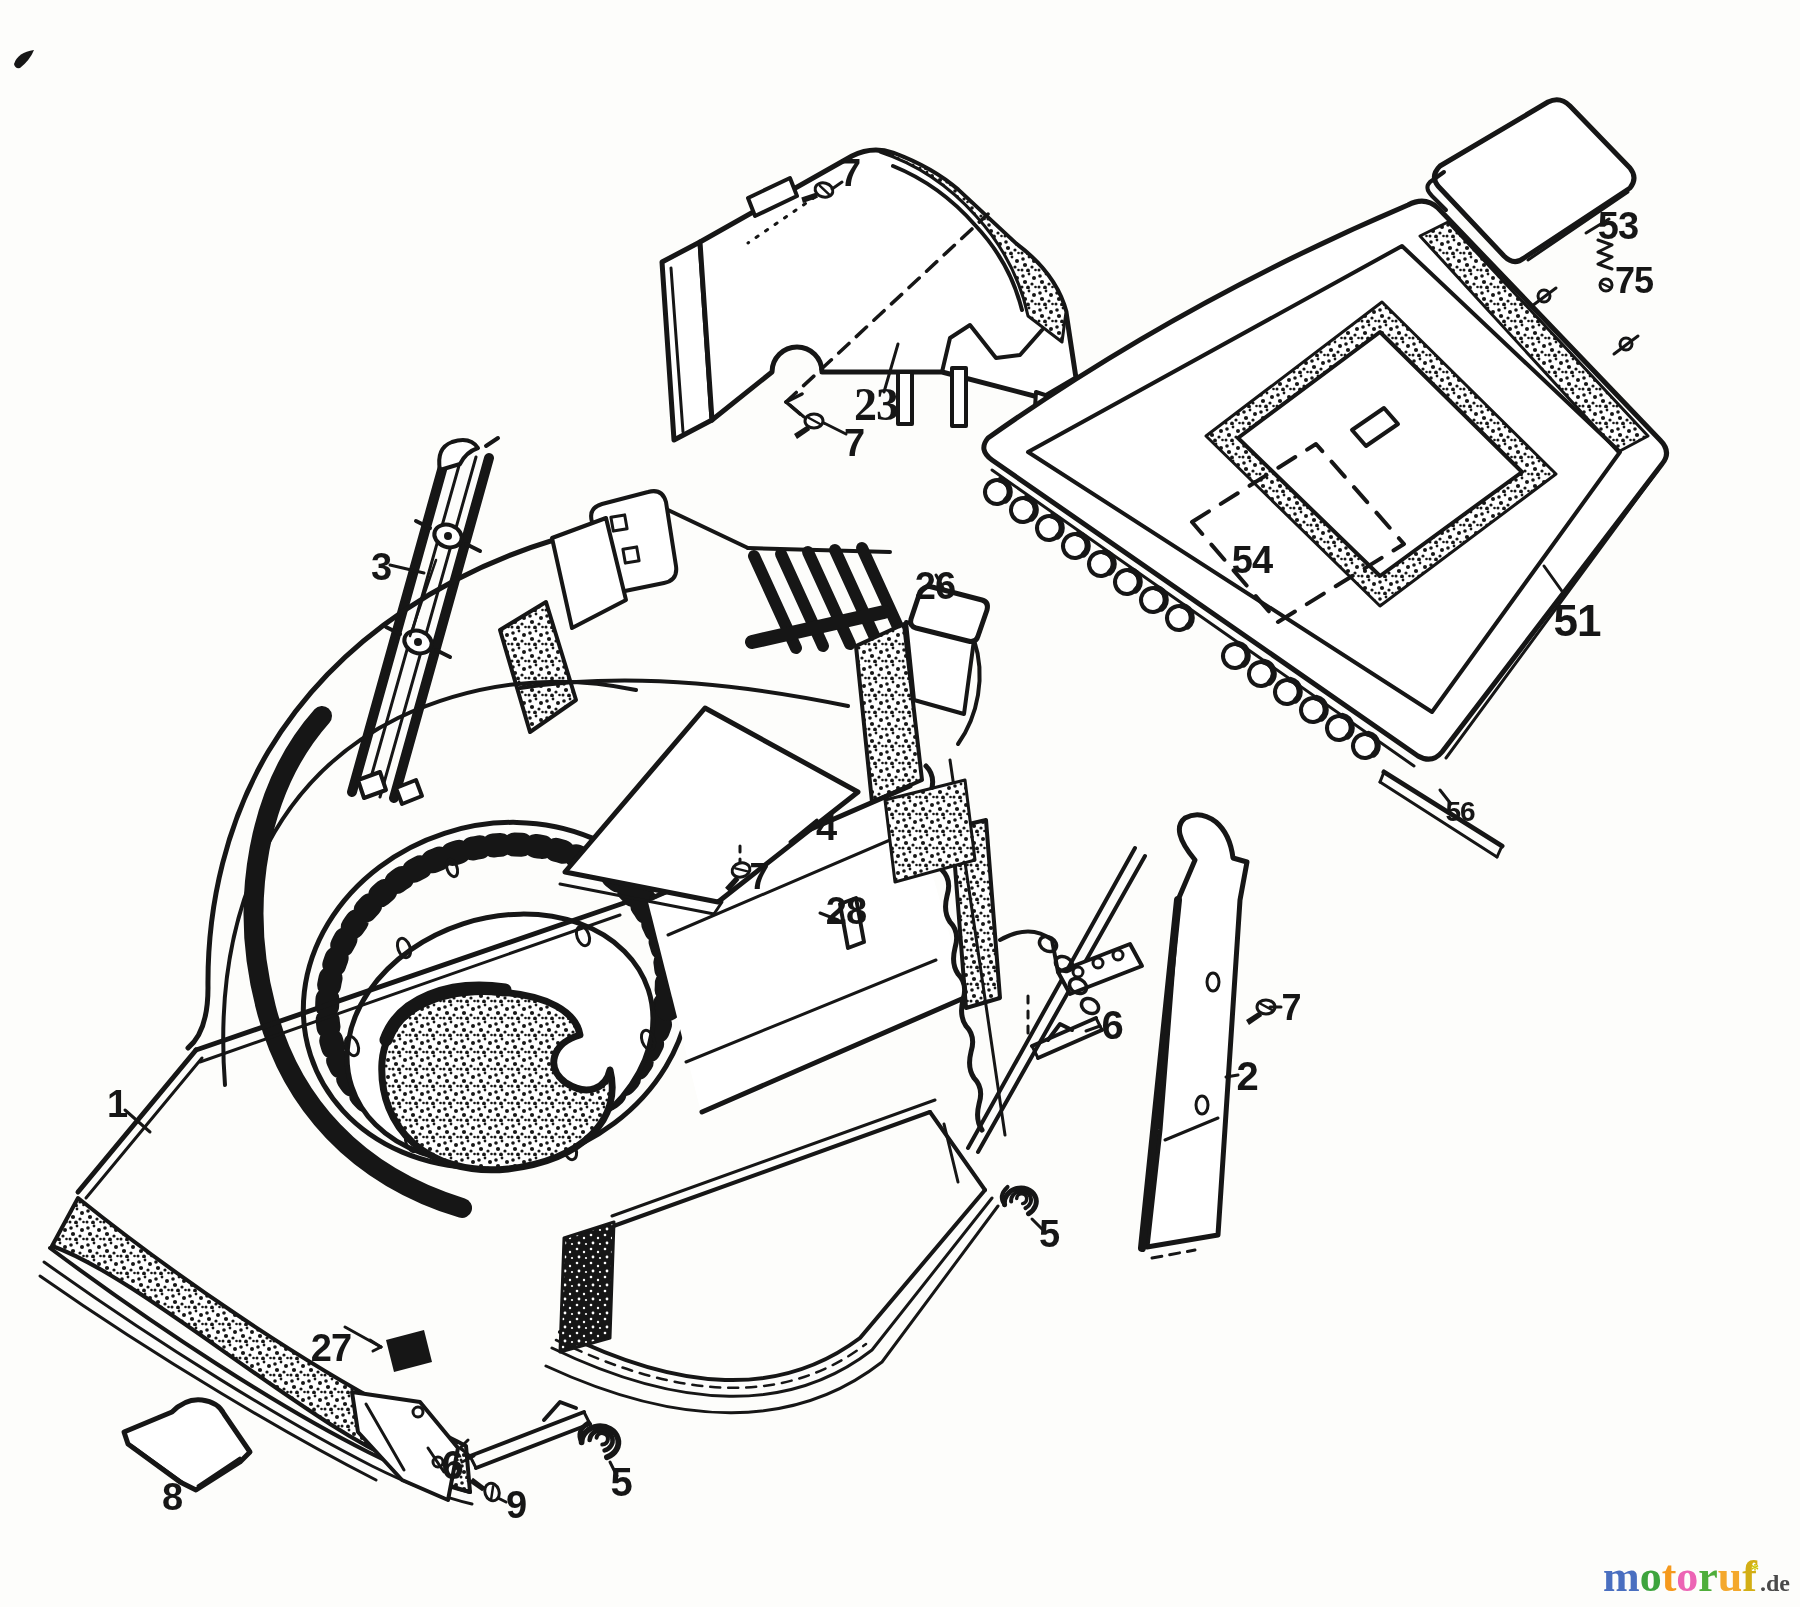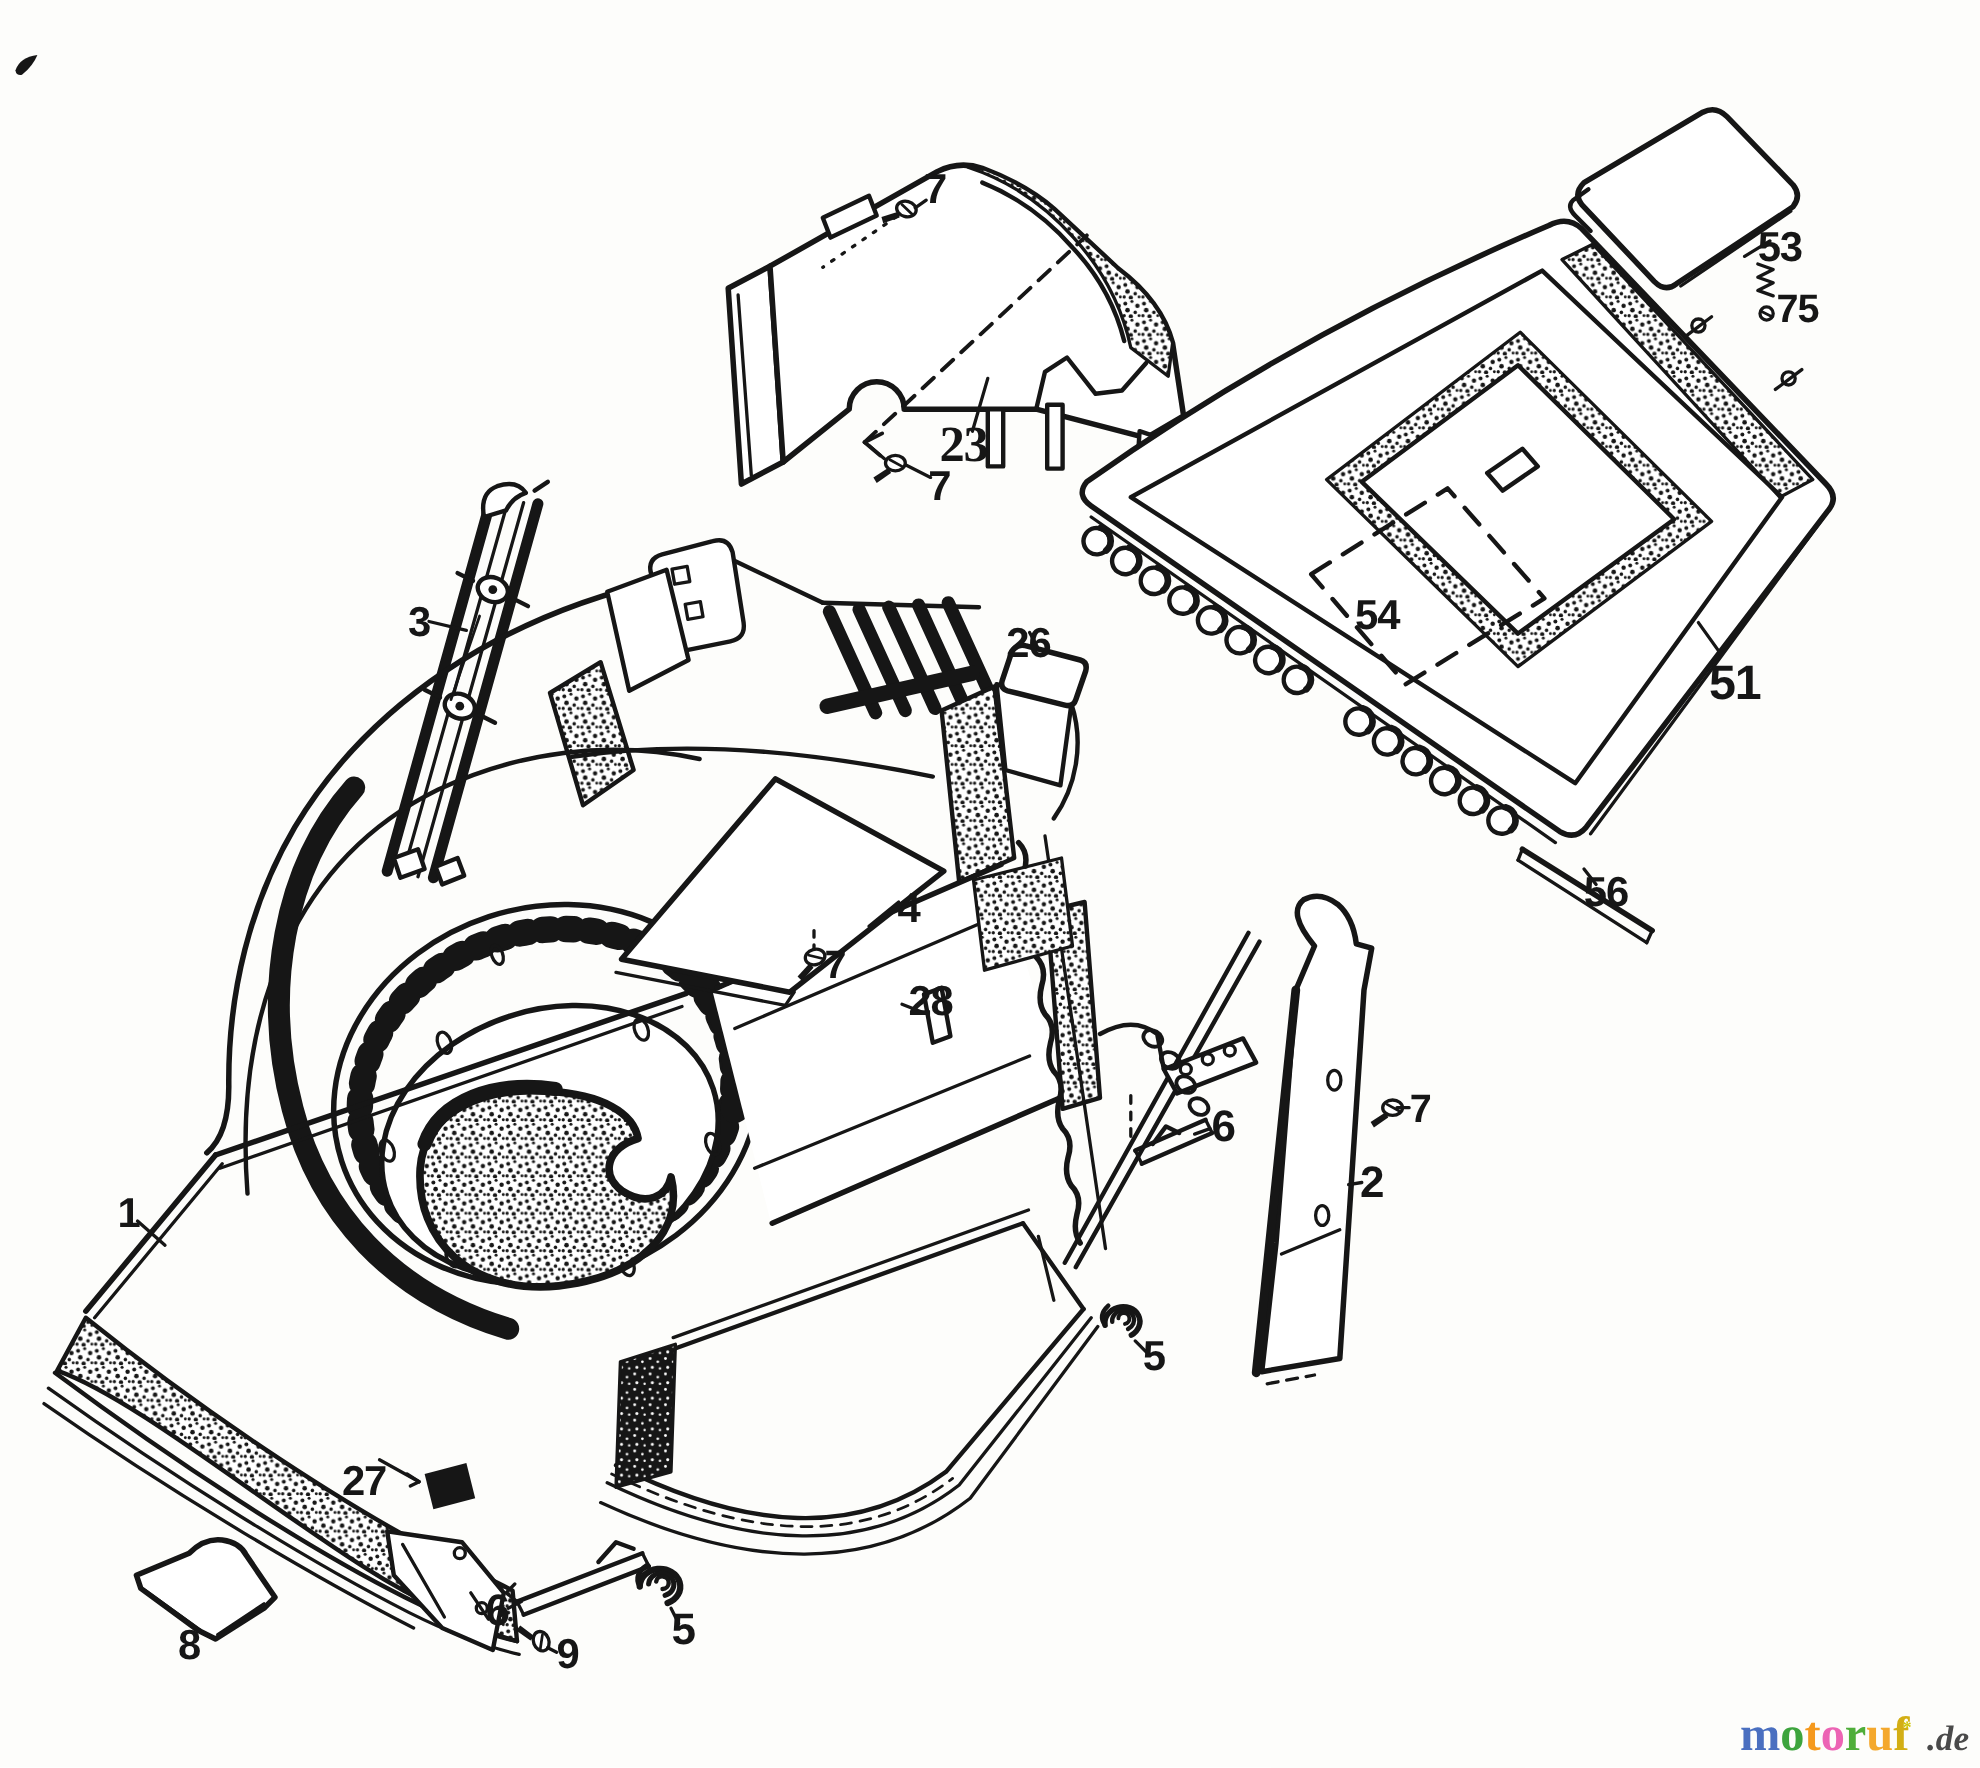--- a/index.html
+++ b/index.html
@@ -7,21 +7,21 @@
          font-family:"Liberation Sans",sans-serif;}
   .stage svg{position:absolute;left:0;top:0;}
   #labels-layer{position:absolute;left:0;top:0;width:100%;height:100%;pointer-events:none;}
   .part-label{position:absolute;transform:translate(-50%,-50%);
               font:700 38px "Liberation Sans",sans-serif;color:#161616;letter-spacing:-1px;}
   .watermark{position:absolute;right:10px;bottom:8px;
              font-family:"Liberation Serif",serif;font-weight:700;font-size:44px;line-height:1;
              white-space:nowrap;}
   .watermark span{display:inline-block;}
   .wm-dot{font-size:16px;vertical-align:super;margin-left:-6px;}
-  .wm-suffix{font-size:32px;font-weight:700;margin-left:14px;font-style:italic;}
+  .wm-suffix{font-size:24px;font-weight:700;margin-left:1px;}
 </style>
 </head>
 <body>
 
 <div class="stage">
 
 <svg width="1800" height="1607" viewBox="0 0 1800 1607">
   <defs>
     <pattern id="stip" width="17" height="17" patternUnits="userSpaceOnUse">
       <rect width="17" height="17" fill="#ffffff"></rect>
@@ -330,21 +330,21 @@
 </svg>
 
 <div id="labels-layer">
       <div class="part-label" style="left: 850px; top: 173px; font-size: 38px;">7</div>
       <div class="part-label" style="left: 876px; top: 404px; font-size: 46px; font-family: Liberation Serif, serif;">23</div>
       <div class="part-label" style="left: 854px; top: 443px; font-size: 38px;">7</div>
       <div class="part-label" style="left: 1618px; top: 226px; font-size: 38px;">53</div>
       <div class="part-label" style="left: 1634px; top: 281px; font-size: 36px;">75</div>
       <div class="part-label" style="left: 1577px; top: 621px; font-size: 44px;">51</div>
       <div class="part-label" style="left: 1252px; top: 560px; font-size: 38px;">54</div>
-      <div class="part-label" style="left: 1460px; top: 812px; font-size: 38px;">56</div>
+      <div class="part-label" style="left: 1460px; top: 812px; font-size: 28px;">56</div>
       <div class="part-label" style="left: 381px; top: 567px; font-size: 38px;">3</div>
       <div class="part-label" style="left: 935px; top: 586px; font-size: 38px;">26</div>
       <div class="part-label" style="left: 826px; top: 827px; font-size: 38px;">4</div>
       <div class="part-label" style="left: 759px; top: 877px; font-size: 36px;">7</div>
       <div class="part-label" style="left: 806px; top: 911px; font-size: 38px; margin-left: 40px;">28</div>
       <div class="part-label" style="left: 1112px; top: 1025px; font-size: 40px;">6</div>
       <div class="part-label" style="left: 1291px; top: 1008px; font-size: 36px;">7</div>
       <div class="part-label" style="left: 1247px; top: 1076px; font-size: 40px;">2</div>
       <div class="part-label" style="left: 1049px; top: 1234px; font-size: 38px;">5</div>
       <div class="part-label" style="left: 117px; top: 1104px; font-size: 38px;">1</div>

